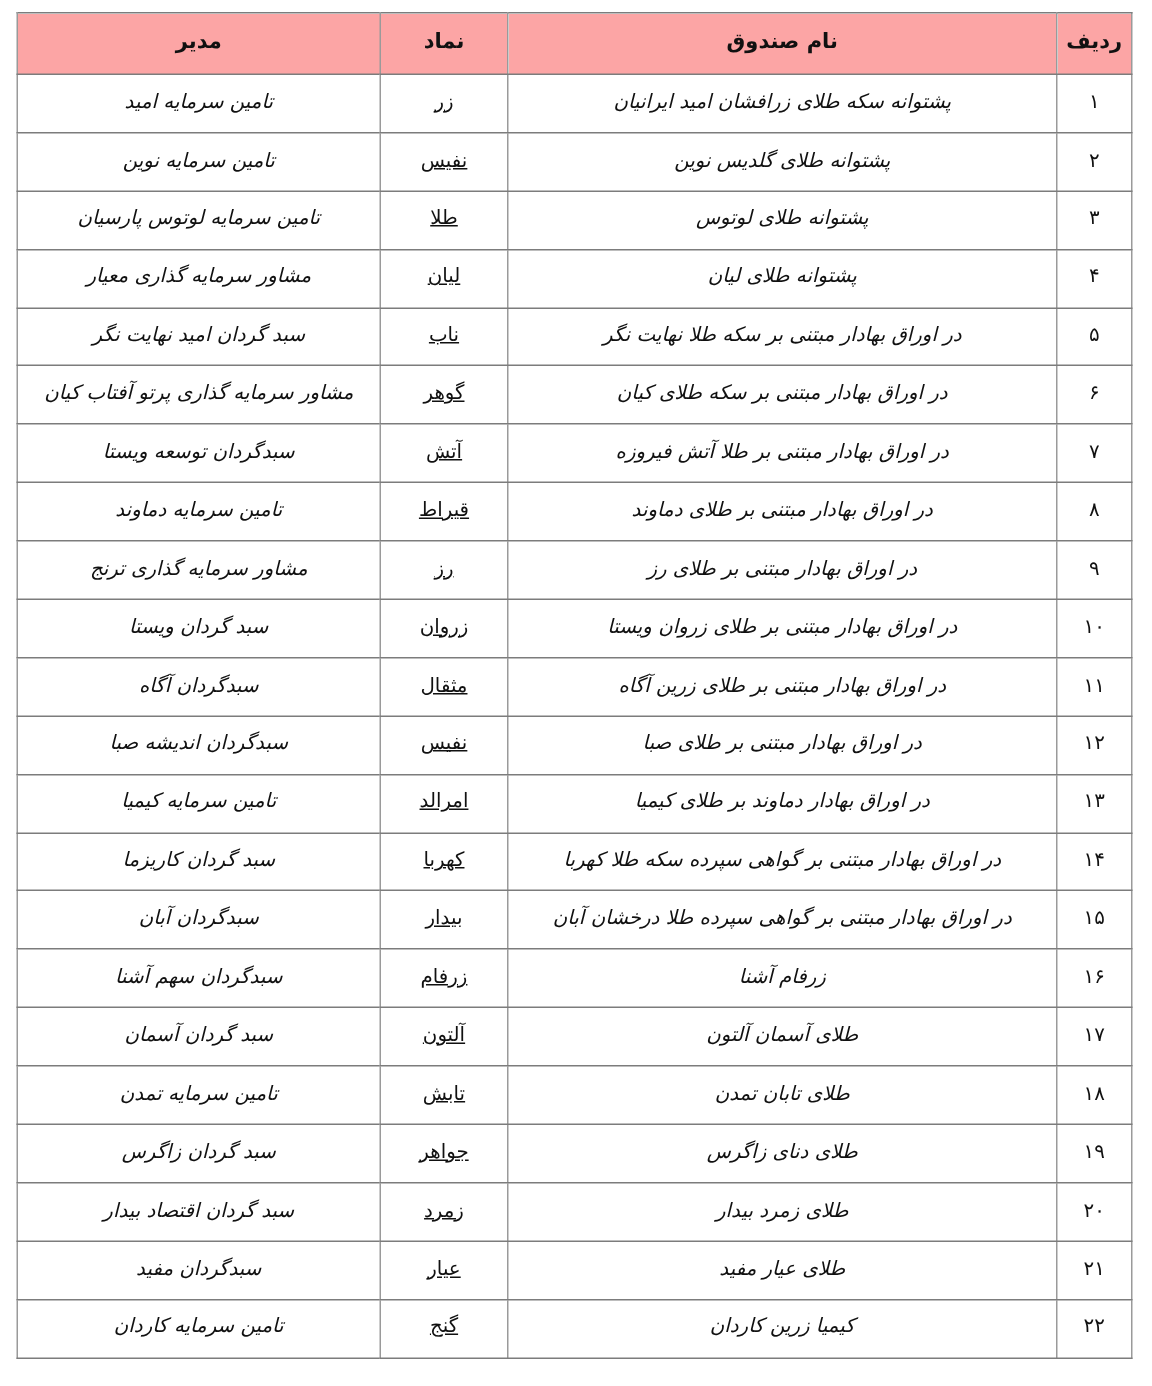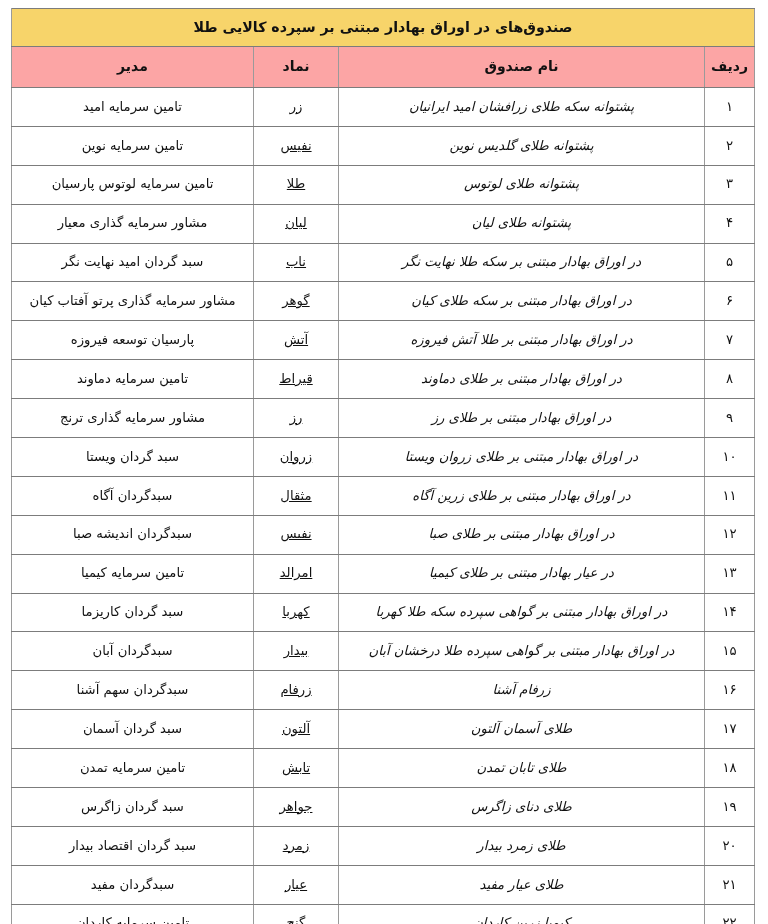--- a/index.html
+++ b/index.html
@@ -59,37 +59,34 @@
   }
   
   col.c-radif   { width: 50px; }
   col.c-name    { width: 366px; }
   col.c-symbol  { width: 85px; }
   col.c-manager { width: 242px; }
 
   td.cell-radif   { font-size: 13.5px; }
   td.cell-name    { font-size: 13.2px; font-style: italic; }
   td.cell-symbol  { font-size: 13.4px; text-decoration: underline; }
-  td.cell-manager { font-size: 13.2px; }
+  td.cell-manager { font-size: 13.2px; font-style: italic; }
 </style>
 </head>
 <body>
 
 <div class="table-wrap">
   <table class="gold-funds">
     <colgroup>
       <col class="c-radif">
       <col class="c-name">
       <col class="c-symbol">
       <col class="c-manager">
     </colgroup>
     <thead>
-      <tr class="title-row">
-        <td colspan="4">صندوق‌های در اوراق بهادار مبتنی بر سپرده کالایی طلا</td>
-      </tr>
       <tr class="head-row">
         <th>ردیف</th>
         <th>نام صندوق</th>
         <th>نماد</th>
         <th>مدیر</th>
       </tr>
     </thead>
     <tbody id="table-body">
         <tr class="data-row">
           <td class="cell-radif">۱</td>
@@ -124,21 +121,21 @@
         <tr class="data-row">
           <td class="cell-radif">۶</td>
           <td class="cell-name">در اوراق بهادار مبتنی بر سکه طلای کیان</td>
           <td class="cell-symbol">گوهر</td>
           <td class="cell-manager">مشاور سرمایه گذاری پرتو آفتاب کیان</td>
         </tr>
         <tr class="data-row">
           <td class="cell-radif">۷</td>
           <td class="cell-name">در اوراق بهادار مبتنی بر طلا آتش فیروزه</td>
           <td class="cell-symbol">آتش</td>
-          <td class="cell-manager">پارسیان توسعه فیروزه</td>
+          <td class="cell-manager">سبدگردان توسعه ویستا</td>
         </tr>
         <tr class="data-row">
           <td class="cell-radif">۸</td>
           <td class="cell-name">در اوراق بهادار مبتنی بر طلای دماوند</td>
           <td class="cell-symbol">قیراط</td>
           <td class="cell-manager">تامین سرمایه دماوند</td>
         </tr>
         <tr class="data-row">
           <td class="cell-radif">۹</td>
           <td class="cell-name">در اوراق بهادار مبتنی بر طلای رز</td>
@@ -158,21 +155,21 @@
           <td class="cell-manager">سبدگردان آگاه</td>
         </tr>
         <tr class="data-row">
           <td class="cell-radif">۱۲</td>
           <td class="cell-name">در اوراق بهادار مبتنی بر طلای صبا</td>
           <td class="cell-symbol">نفیس</td>
           <td class="cell-manager">سبدگردان اندیشه صبا</td>
         </tr>
         <tr class="data-row">
           <td class="cell-radif">۱۳</td>
-          <td class="cell-name">در عیار بهادار مبتنی بر طلای کیمیا</td>
+          <td class="cell-name">در اوراق بهادار دماوند بر طلای کیمیا</td>
           <td class="cell-symbol">امرالد</td>
           <td class="cell-manager">تامین سرمایه کیمیا</td>
         </tr>
         <tr class="data-row">
           <td class="cell-radif">۱۴</td>
           <td class="cell-name">در اوراق بهادار مبتنی بر گواهی سپرده سکه طلا کهربا</td>
           <td class="cell-symbol">کهربا</td>
           <td class="cell-manager">سبد گردان کاریزما</td>
         </tr>
         <tr class="data-row">

